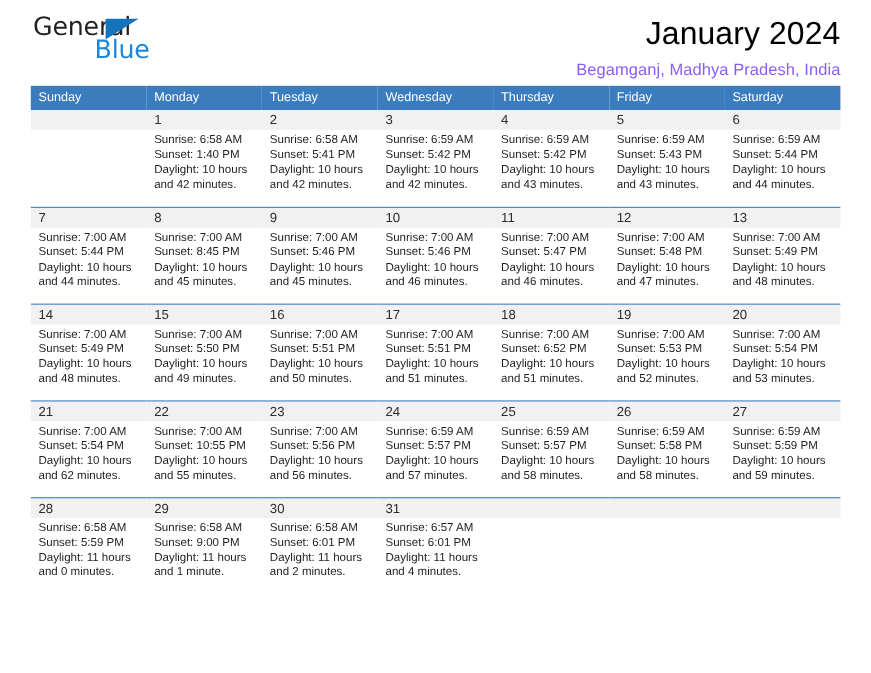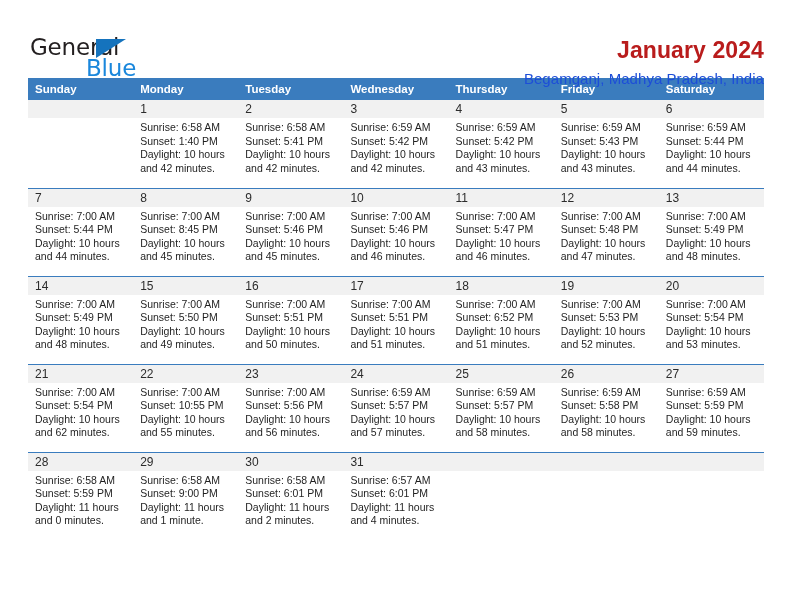--- a/index.html
+++ b/index.html
@@ -20,21 +20,21 @@
     box-sizing: border-box;
     padding: 0 28px;
   }
 
   
   .header {
     display: flex;
     align-items: flex-start;
     justify-content: space-between;
     height: 78px;
-    padding-top: 36px;
+    padding-top: 14px;
     box-sizing: border-box;
   }
   .logo {
     position: relative;
     width: 120px;
     height: 50px;
     line-height: 1;
     user-select: none;
   }
   .logo-general {
@@ -64,45 +64,45 @@
     color: #1a87dc;
     letter-spacing: -0.2px;
     font-family: "DejaVu Sans", sans-serif;
     font-weight: 400;
   }
   .titles {
     text-align: right;
     padding-top: 1px;
   }
   .cal-title {
-    font-size: 23px;
-    color: #b91c1c;
-    font-weight: 700;
+    font-size: 29px;
+    color: #000000;
+    font-weight: 400;
     line-height: 1.15;
     letter-spacing: 0.1px;
   }
   .cal-subtitle {
     font-size: 15px;
-    color: #1d4ed8;
+    color: #8b5cf6;
     font-weight: 400;
     margin-top: 7px;
     letter-spacing: 0.05px;
   }
 
   
   .calendar {
     width: 736px;
     border-collapse: collapse;
     table-layout: fixed;
   }
   .calendar th {
     background: #3a7cbe;
     color: #ffffff;
     font-size: 11.5px;
-    font-weight: 700;
+    font-weight: 400;
     text-align: left;
     padding: 5px 0 5px 7px;
     height: 19px;
     box-sizing: border-box;
     border: none;
   }
   .week-row > td {
     vertical-align: top;
     padding: 0;
     border-top: 1px solid #3a7cbe;

